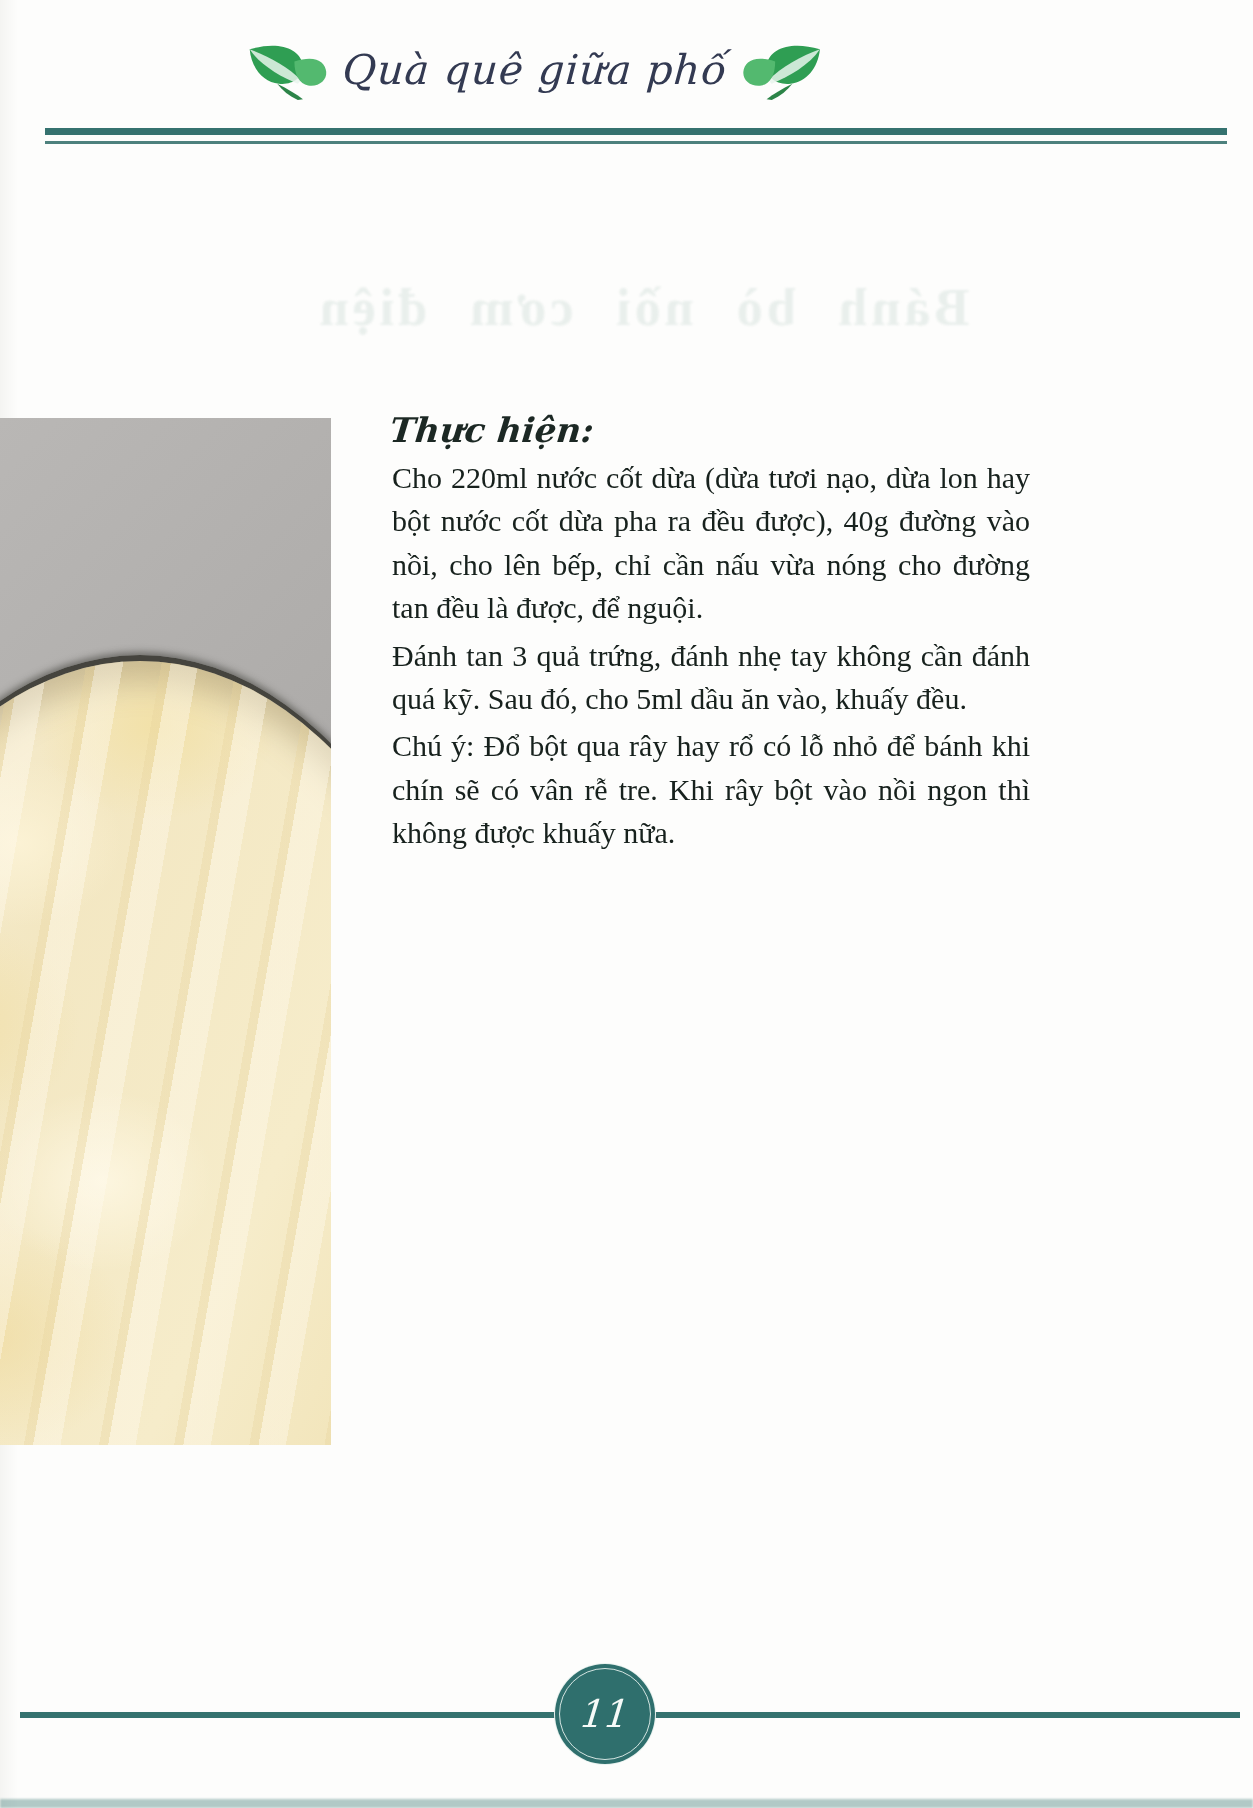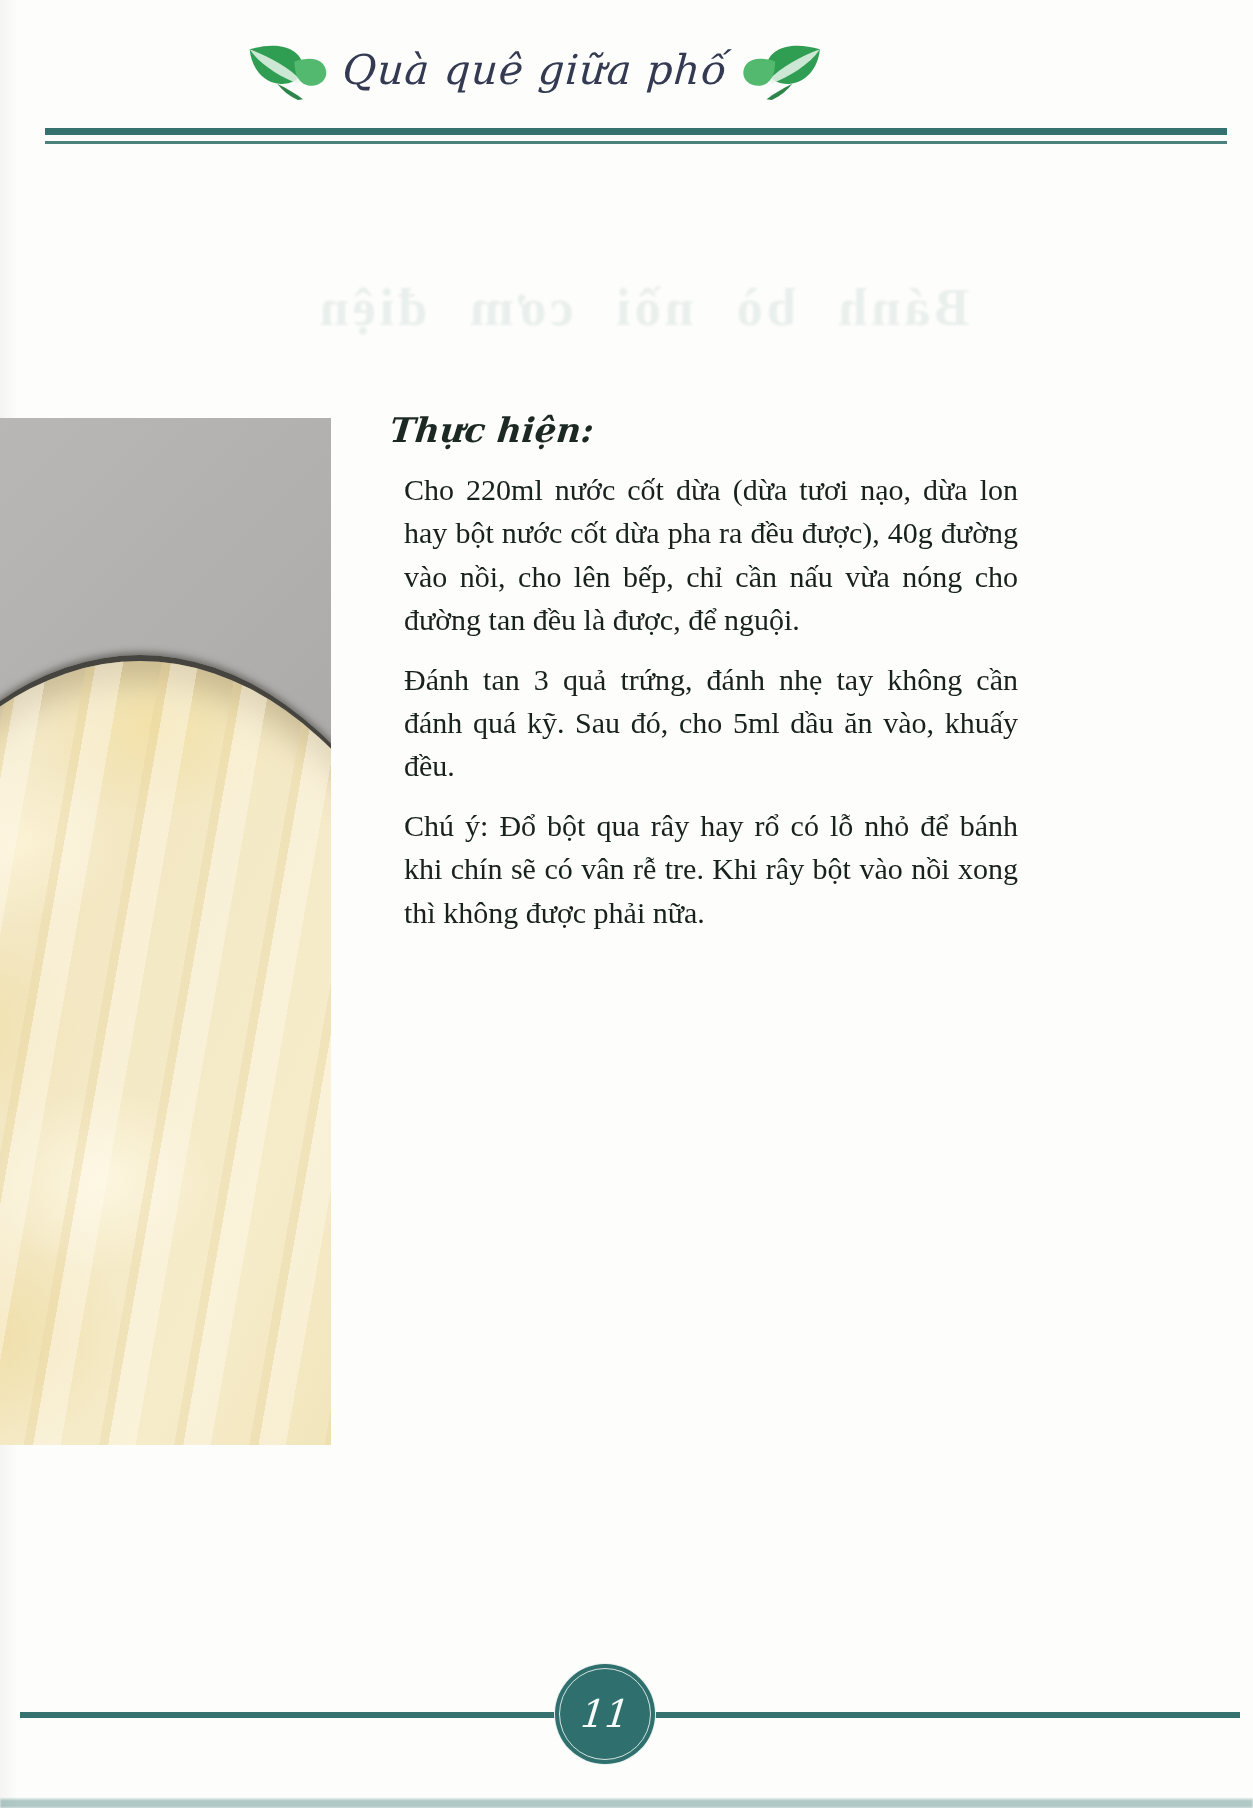--- a/index.html
+++ b/index.html
@@ -87,21 +87,21 @@
   }
   .section-heading{
     font-family:"DejaVu Serif", serif;
     font-style:italic;font-weight:bold;
     font-size:34px;line-height:44px;
     transform:skewX(-6deg);
     color:#1c2824;
     margin:0 0 2px 2px;
   }
   .content p{
-    margin:16px;
+    margin:4px;
     font-size:30px;line-height:43.4px;
     text-align:justify;
     text-justify:inter-word;
   }
 
   
   .footer-rule{
     position:absolute;left:20px;top:1712px;width:1220px;height:6px;
     background:#35726f;
   }
@@ -155,21 +155,21 @@
   <div class="ghost-title">Bánh bò nồi cơm điện</div>
 
   <div class="photo">
     <div class="pot"></div>
   </div>
 
   <div class="content">
     <div class="section-heading">Thực hiện:</div>
     <p>Cho 220ml nước cốt dừa (dừa tươi nạo, dừa lon hay bột nước cốt dừa pha ra đều được), 40g đường vào nồi, cho lên bếp, chỉ cần nấu vừa nóng cho đường tan đều là được, để nguội.</p>
     <p>Đánh tan 3 quả trứng, đánh nhẹ tay không cần đánh quá kỹ. Sau đó, cho 5ml dầu ăn vào, khuấy đều.</p>
-    <p>Chú ý: Đổ bột qua rây hay rổ có lỗ nhỏ để bánh khi chín sẽ có vân rễ tre. Khi rây bột vào nồi xong thì không được phải nữa.</p>
+    <p>Chú ý: Đổ bột qua rây hay rổ có lỗ nhỏ để bánh khi chín sẽ có vân rễ tre. Khi rây bột vào nồi ngon thì không được khuấy nữa.</p>
   </div>
 
   <div class="footer-rule"></div>
   <div class="page-badge">
     <span class="page-number">11</span>
   </div>
   <div class="bottom-edge"></div>
 
 </div>
 

